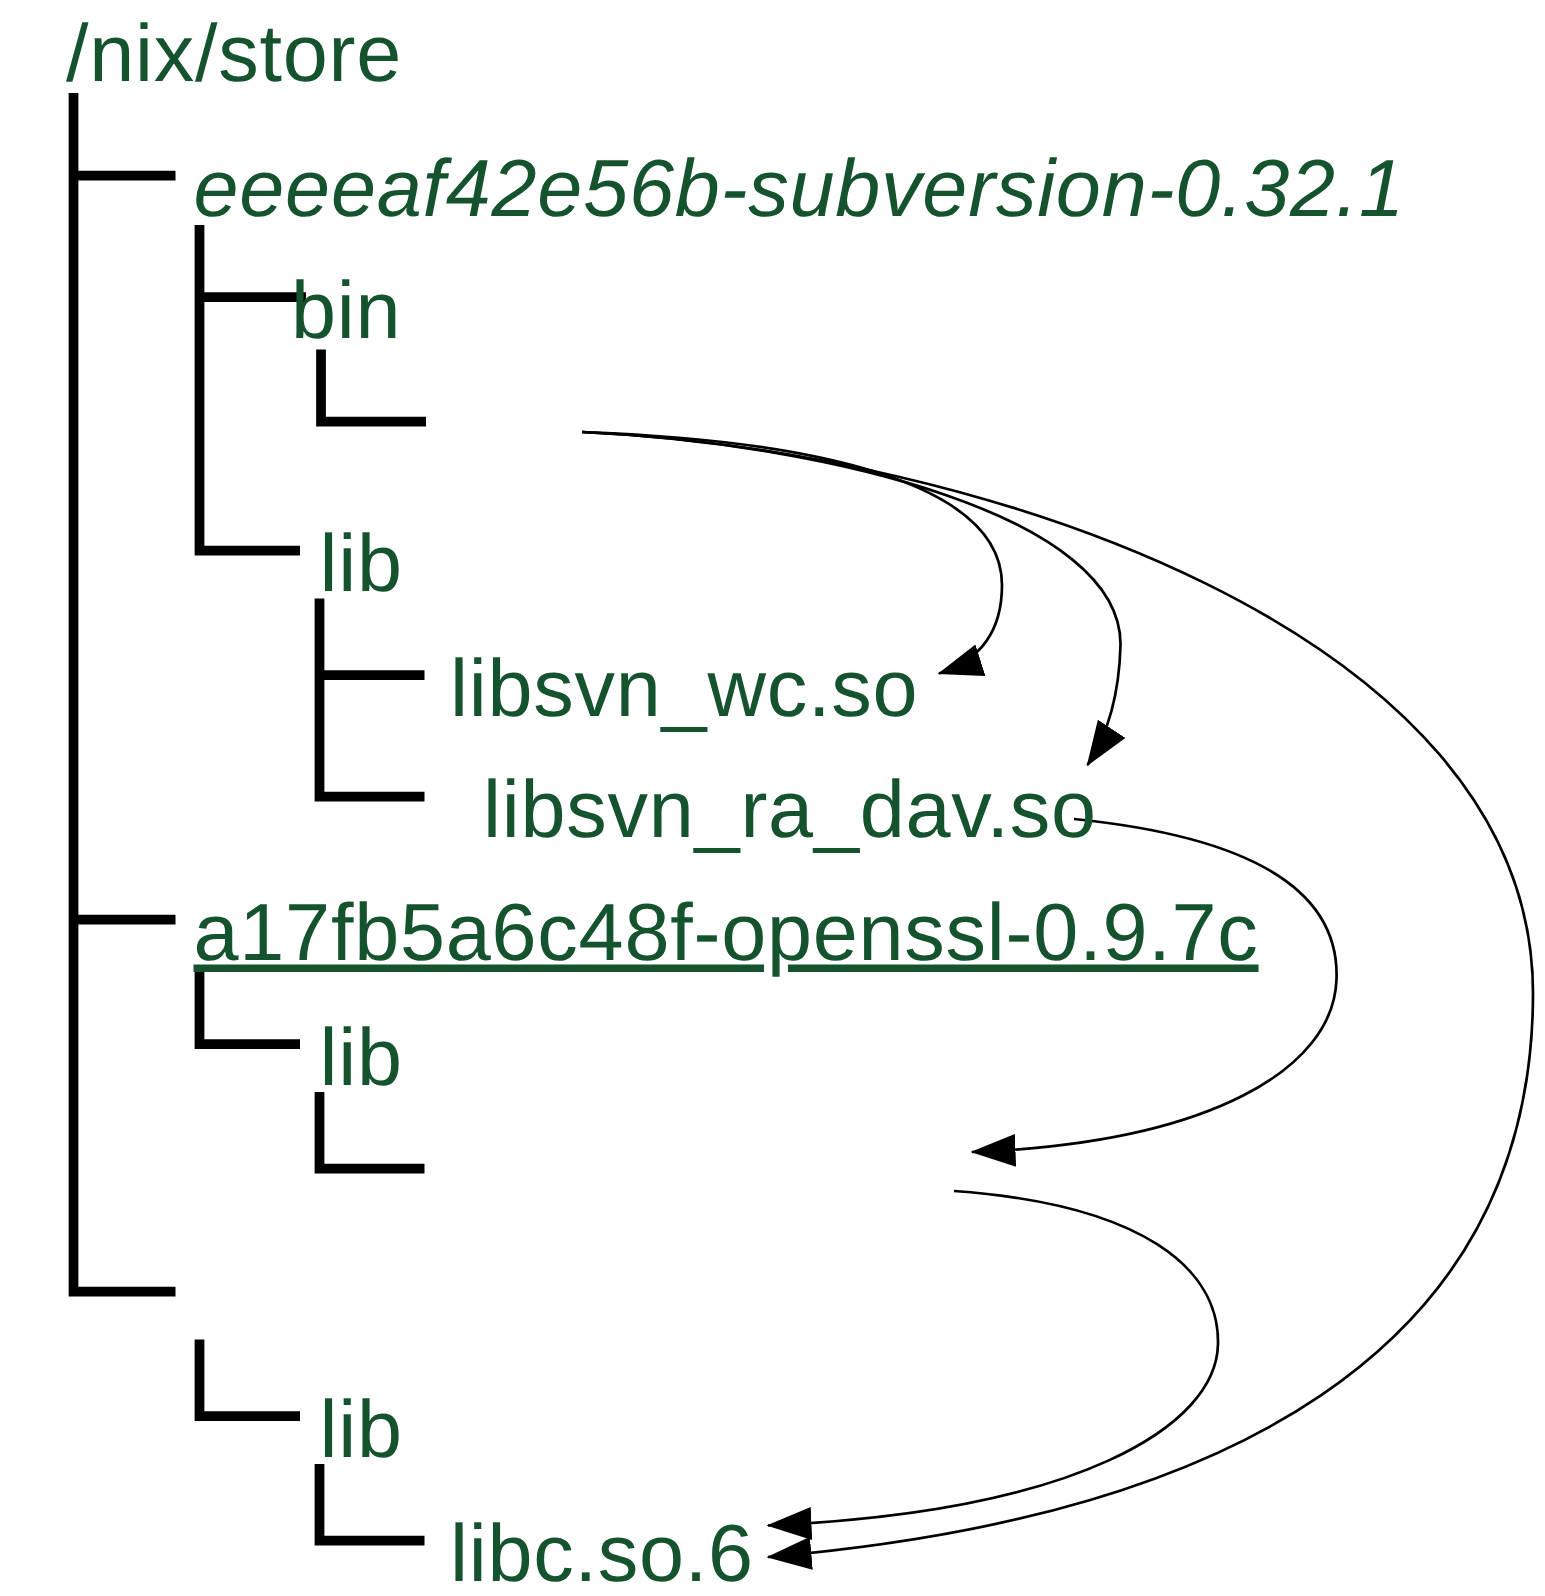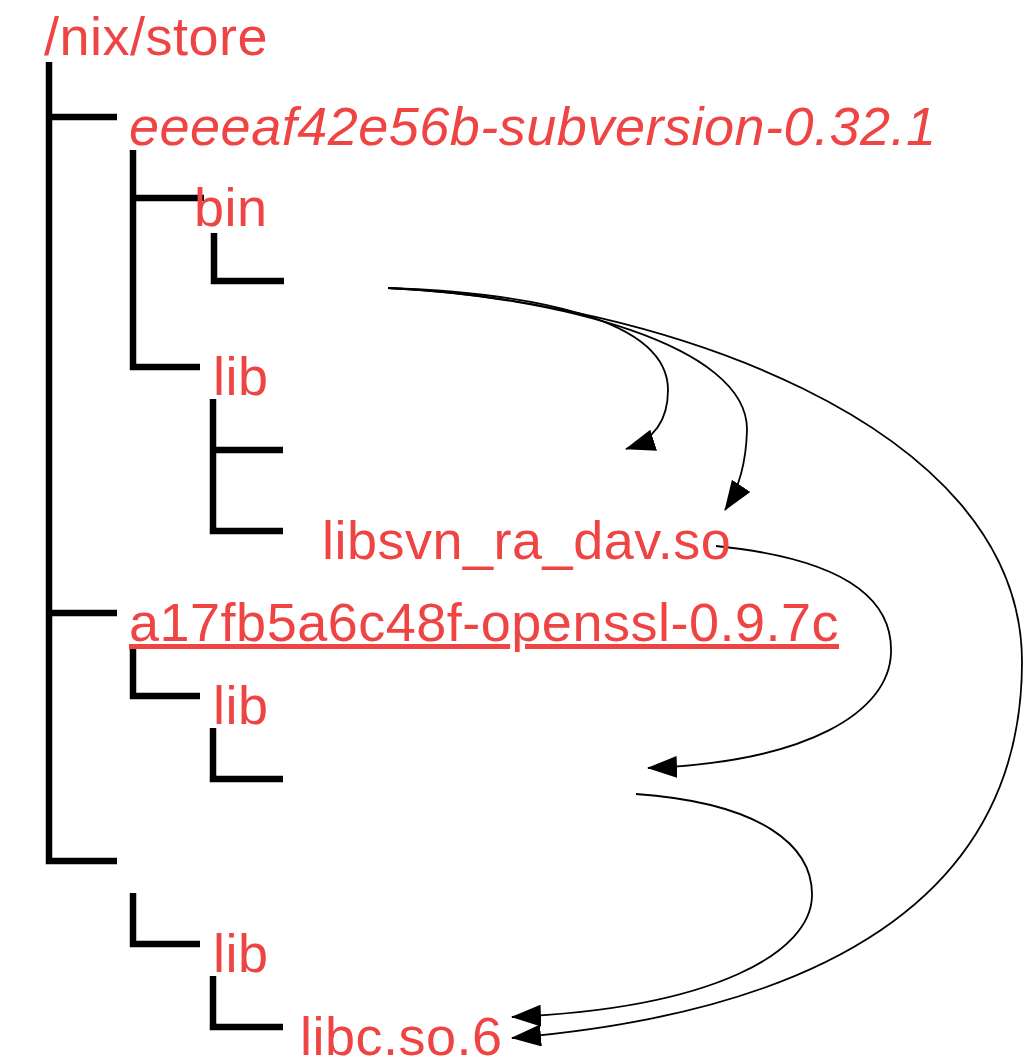--- a/index.html
+++ b/index.html
@@ -14,21 +14,21 @@
   #lines-svg {
     position: absolute;
     left: 0; top: 0;
     width: 1030px; height: 1064px;
   }
   .node-label {
     position: absolute;
     font-size: 54px;
     line-height: 54px;
     letter-spacing: 0.5px;
-    color: #ef4444;
+    color: #14532d;
     white-space: nowrap;
   }
   .tree-line {
     fill: none;
     stroke: #000000;
     stroke-width: 6.5;
     stroke-linecap: butt;
     stroke-linejoin: miter;
   }
   .dep-arrow {
@@ -74,20 +74,21 @@
       <path class="dep-arrow" marker-end="url(#arrowhead)" d="M 716 546 C 845 559, 893 599, 891 653 C 889 712, 808 762, 648 768"></path>
       <path class="dep-arrow" marker-end="url(#arrowhead)" d="M 636 794 C 762 803, 813 846, 812 896 C 811 951, 718 1008, 512 1017"></path>
     </g>
   </svg>
 
   <div class="node-label" style="left:44px;  top:9px;">/nix/store</div>
 
   <div class="node-label" style="left:129px; top:99px;font-style:italic;">eeeeaf42e56b-subversion-0.32.1</div>
   <div class="node-label" style="left:194px; top:180px;text-align:center;">bin</div>
   <div class="node-label" style="left:213px; top:349px;">lib</div>
+  <div class="node-label" style="left:300px; top:432px;">libsvn_wc.so</div>
   <div class="node-label" style="left:300px; top:513px;margin-left:22px;">libsvn_ra_dav.so</div>
 
   <div class="node-label" style="left:129px; top:595px;text-decoration:underline;">a17fb5a6c48f-openssl-0.9.7c</div>
   <div class="node-label" style="left:213px; top:678px;">lib</div>
 
   <div class="node-label" style="left:213px; top:926px;">lib</div>
   <div class="node-label" style="left:300px; top:1009px;">libc.so.6</div>
 
 </div>
 

